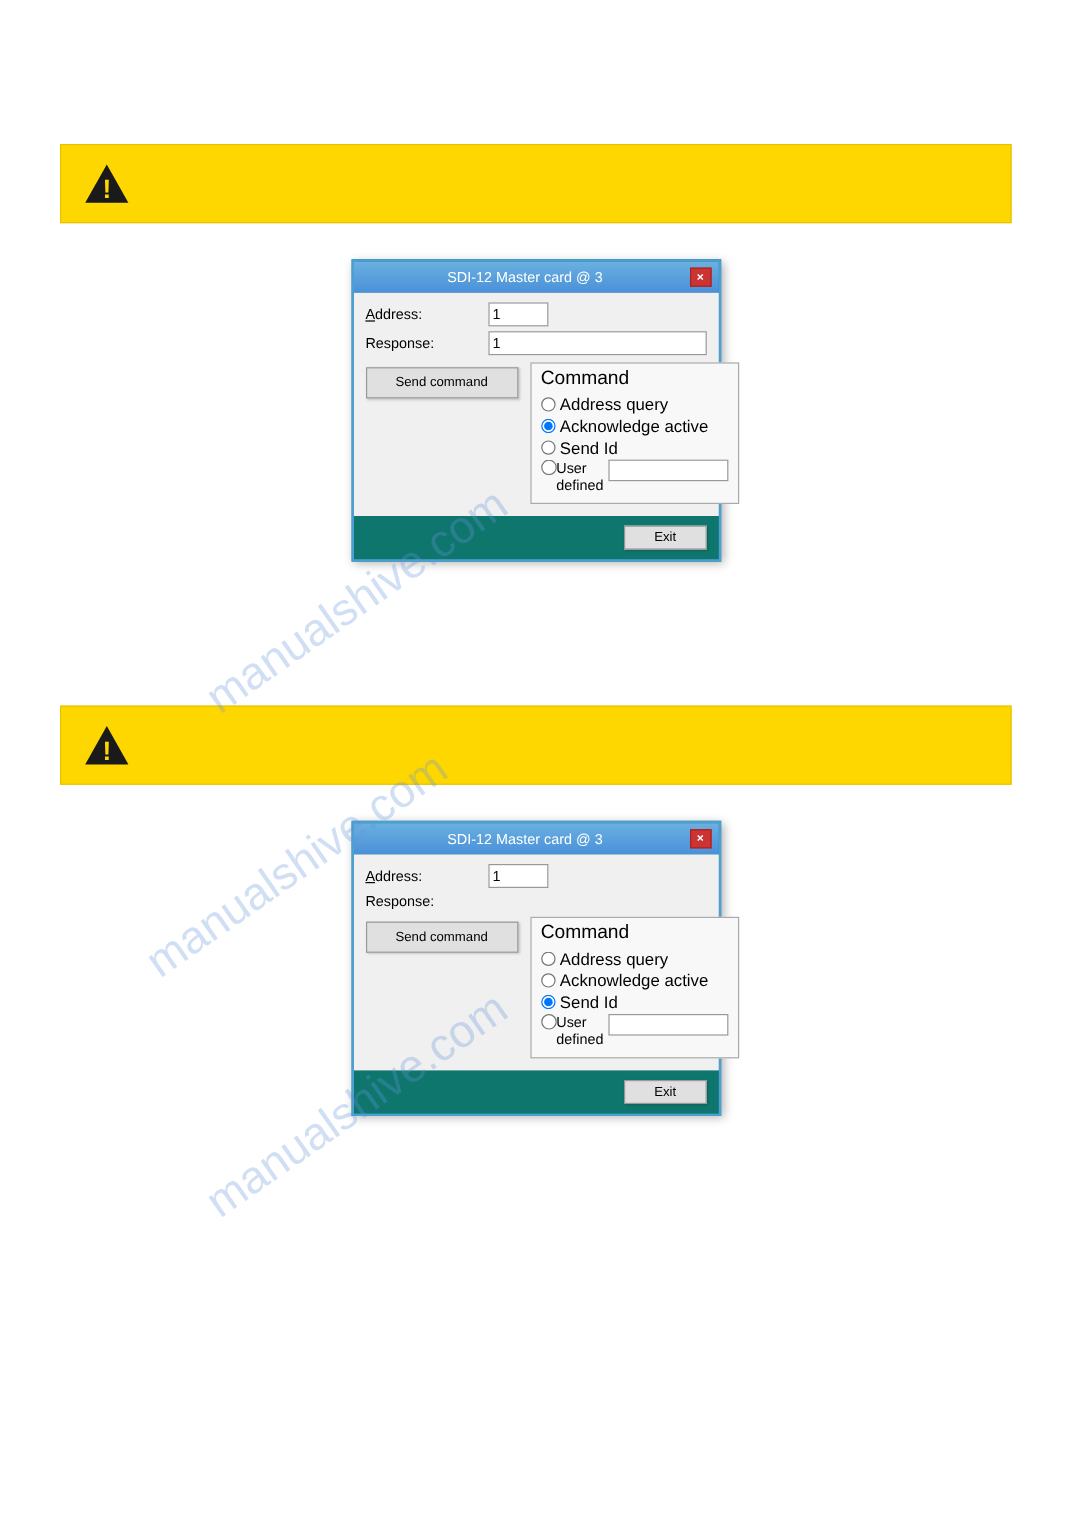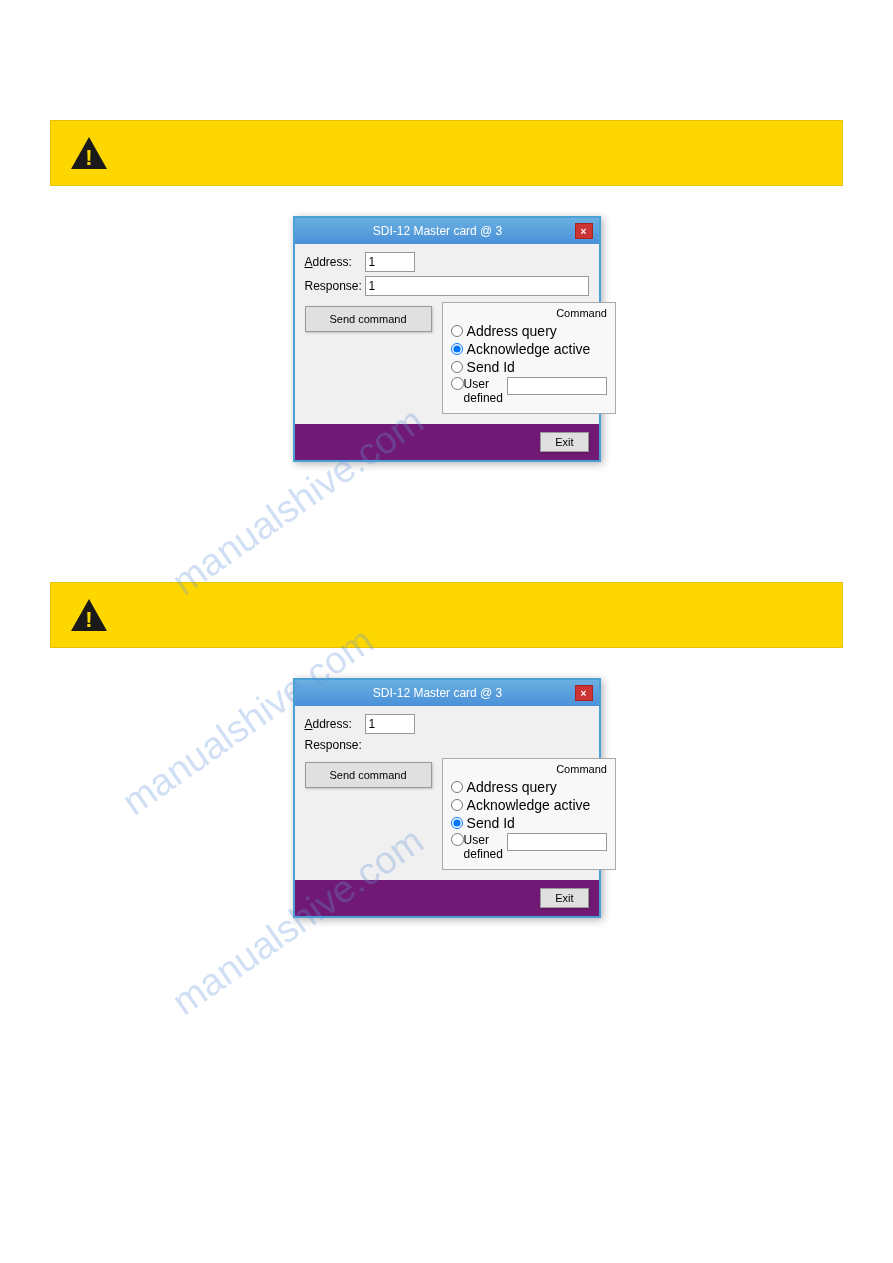--- a/index.html
+++ b/index.html
@@ -39,21 +39,21 @@
     }
 
     
     .dialog-container {
       display: flex;
       justify-content: center;
       margin-top: 30px;
     }
     .dialog {
       border: 2px solid #4a9fd4;
-      background: #701a75;
+      background: #0f766e;
       width: 308px;
       box-shadow: 2px 2px 8px rgba(0,0,0,0.3);
     }
     .dialog-titlebar {
       background: linear-gradient(to bottom, #6ab0e0, #4a90d9);
       display: flex;
       align-items: center;
       justify-content: space-between;
       padding: 4px 6px;
       height: 26px;
@@ -79,20 +79,21 @@
       font-weight: bold;
     }
     .dialog-body {
       padding: 8px 10px 10px 10px;
       background: #f0f0f0;
     }
     .field-row {
       display: flex;
       align-items: center;
       margin-bottom: 4px;
+      gap: 42px;
     }
     .field-label {
       font-size: 12px;
       min-width: 60px;
       color: #000;
     }
     .field-label span {
       text-decoration: underline;
     }
     .field-input {
@@ -119,24 +120,23 @@
       box-shadow: 1px 1px 2px rgba(0,0,0,0.2);
     }
     .command-group {
       border: 1px solid #aaa;
       background: #f8f8f8;
       padding: 4px 8px 6px 8px;
       margin-left: 10px;
       flex: 1;
     }
     .command-group-label {
-      font-size: 11px;
+      font-size: 16px;
       color: #000;
       margin-bottom: 4px;
-      text-align: right;
     }
     .radio-row {
       display: flex;
       align-items: center;
       margin-bottom: 2px;
     }
     .radio-row input[type="radio"] {
       margin-right: 4px;
       width: 12px;
       height: 12px;
@@ -159,21 +159,21 @@
       font-size: 11px;
     }
     .dialog-footer {
       display: flex;
       justify-content: flex-end;
       padding: 8px 10px 8px 10px;
     }
     .exit-btn {
       background: #e0e0e0;
       border: 1px solid #999;
-      padding: 3px 14px;
+      padding: 3px 24px;
       font-size: 11px;
       cursor: pointer;
       box-shadow: 1px 1px 2px rgba(0,0,0,0.2);
     }
 
     
     .watermark {
       position: absolute;
       color: rgba(100, 150, 220, 0.3);
       font-size: 38px;

